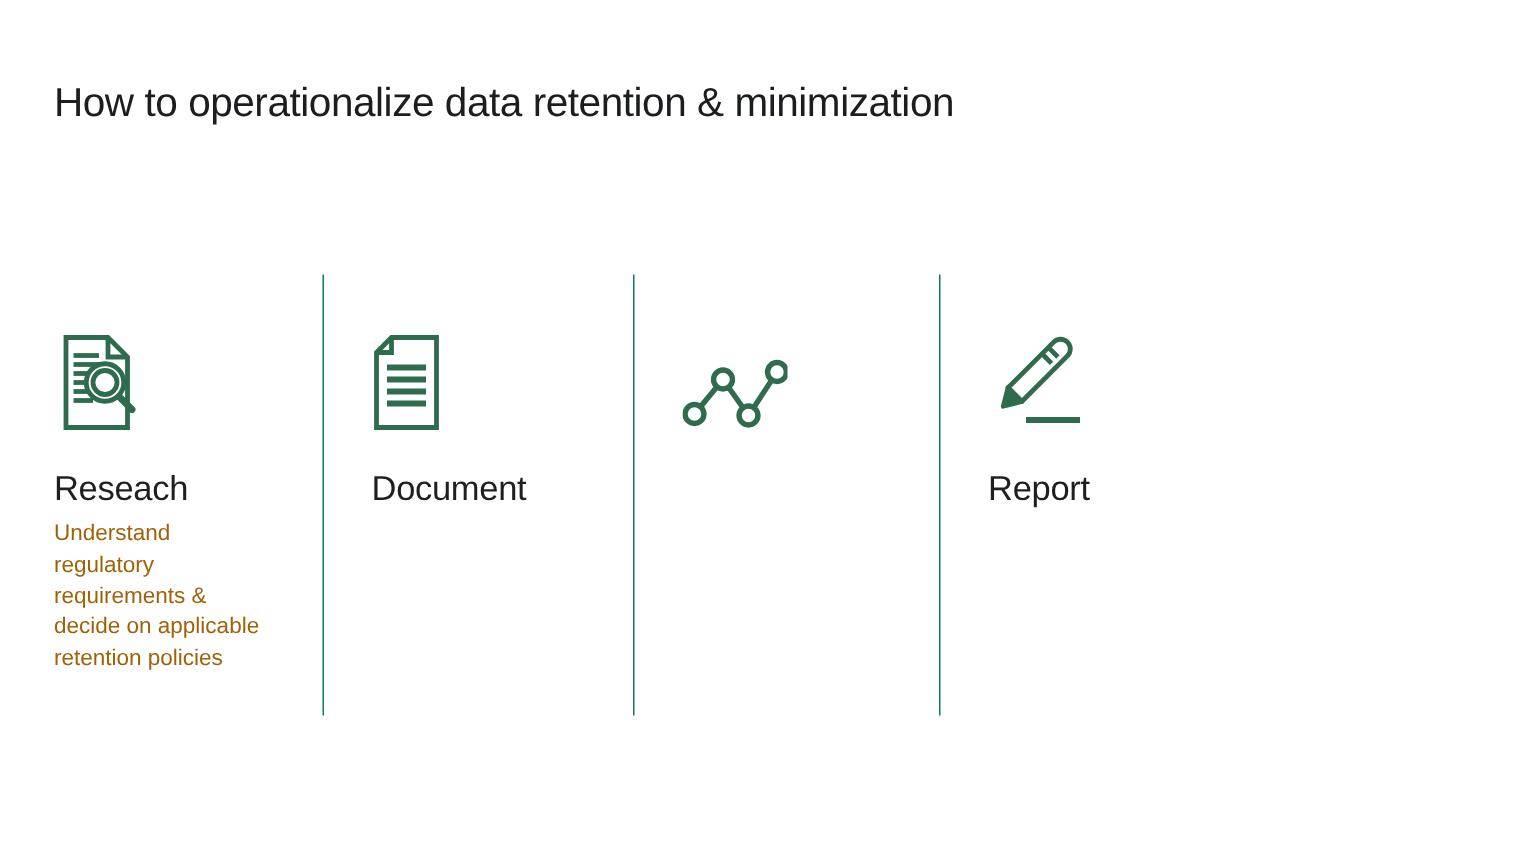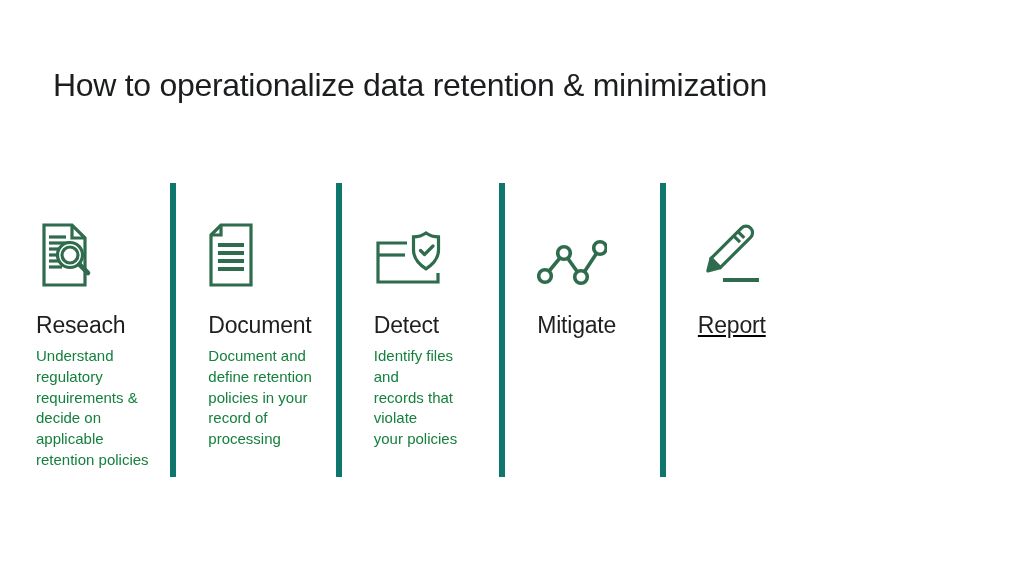--- a/index.html
+++ b/index.html
@@ -6,22 +6,22 @@
   .slide{
     position:relative;
     width:1024px;height:576px;
     background:#ffffff;
     font-family:"Liberation Sans","DejaVu Sans",sans-serif;
     overflow:hidden;
   }
   .slide-title{
     position:absolute;
     left:36px;top:52px;
-    margin:17px;
-    font-size:32px;
+    margin:0;
+    font-size:27px;
     font-weight:400;
     letter-spacing:-0.3px;
     color:#1c1d1f;
     line-height:32px;
   }
   .steps{
     position:absolute;
     left:0;top:183px;
     width:816px;height:294px;
     display:flex;
@@ -29,38 +29,38 @@
   .step{
     box-sizing:border-box;
     padding-left:32px;
     padding-right:10px;
   }
   .step:nth-child(1){width:213px;padding-left:36px;}
   .step:nth-child(2){width:205px;}
   .step:nth-child(3){width:202px;}
   .step:nth-child(4){width:198px;}
   .step:nth-child(5){width:206px;text-decoration:underline;}
-  .step + .step{border-left:6px solid #0f766e;margin-left:10px;}
+  .step + .step{border-left:1px solid #0f766e;margin-left:10px;}
   .icon-wrap{
     height:105px;
     display:flex;
     align-items:flex-end;
   }
   .step-title{
     margin:24px 0 0 0;
     font-size:23px;
     font-weight:400;
     letter-spacing:-0.2px;
     color:#1e1f21;
     line-height:26px;
   }
   .step-desc{
     margin:8px 0 0 0;
     font-size:15px;
-    color:#15803d;
+    color:#a16207;
     line-height:20.8px;
     white-space:pre-line;
   }
   svg{display:block;}
 </style>
 </head>
 <body>
 
 <div class="slide">
 
@@ -97,54 +97,35 @@
         <svg width="46" height="66" viewBox="0 0 46 66" fill="none" stroke="#2f6b4d" stroke-width="3.2">
           <path d="M13 3 H43 V63 H3 V13 Z"></path>
           <path d="M13 3 V13 H3"></path>
           <line x1="10" y1="23" x2="36" y2="23" stroke-width="4"></line>
           <line x1="10" y1="31" x2="36" y2="31" stroke-width="4"></line>
           <line x1="10" y1="39" x2="36" y2="39" stroke-width="4"></line>
           <line x1="10" y1="47" x2="36" y2="47" stroke-width="4"></line>
         </svg>
       </div>
       <h2 class="step-title">Document</h2>
-      <p class="step-desc">Document and
-define retention
-policies in your
-record of processing</p>
     </div>
 
-    <div class="step">
-      <div class="icon-wrap">
-        <svg width="76" height="58" viewBox="0 0 76 58" fill="none" stroke="#2f6b4d" stroke-width="3.2">
-          <path d="M33 13 H4 V52 H64 V43"></path>
-          <line x1="4" y1="25" x2="31" y2="25"></line>
-          <path d="M52 3 C55.6 5.6 60.2 6.9 64.5 6.9 V20 C64.5 29.5 57.5 35.3 52 38.8 C46.5 35.3 39.5 29.5 39.5 20 V6.9 C43.8 6.9 48.4 5.6 52 3 Z" fill="#ffffff"></path>
-          <path d="M46.5 20.5 l4 4 L59 16" stroke-linecap="round" stroke-linejoin="round"></path>
-        </svg>
-      </div>
-      <h2 class="step-title">Detect</h2>
-      <p class="step-desc">Identify files and
-records that violate
-your policies</p>
-    </div>
 
     <div class="step">
       <div class="icon-wrap">
         <svg width="70" height="50" viewBox="0 0 70 50" fill="none" stroke="#2f6b4d" stroke-width="3.6">
           <path d="M8 38 L27 15"></path>
           <path d="M27 15 L44 39"></path>
           <path d="M44 39 L63 10"></path>
           <circle cx="8" cy="38" r="6.3" fill="#ffffff"></circle>
           <circle cx="27" cy="15" r="6.3" fill="#ffffff"></circle>
           <circle cx="44" cy="39" r="6.3" fill="#ffffff"></circle>
           <circle cx="63" cy="10" r="6.3" fill="#ffffff"></circle>
         </svg>
       </div>
-      <h2 class="step-title">Mitigate</h2>
     </div>
 
     <div class="step">
       <div class="icon-wrap">
         <svg width="66" height="72" viewBox="0 0 66 72" fill="none" stroke="#2f6b4d" stroke-width="3.2">
           <g transform="rotate(45 30 34)">
             <path d="M24 9 a6.5 6.5 0 0 1 13 0 V52 H24 Z" stroke-linejoin="round"></path>
             <path d="M24 52 L37 52 L30.5 63 Z" fill="#2f6b4d" stroke-linejoin="round"></path>
             <line x1="24" y1="14" x2="33" y2="14"></line>
             <line x1="24" y1="20" x2="33" y2="20"></line>

